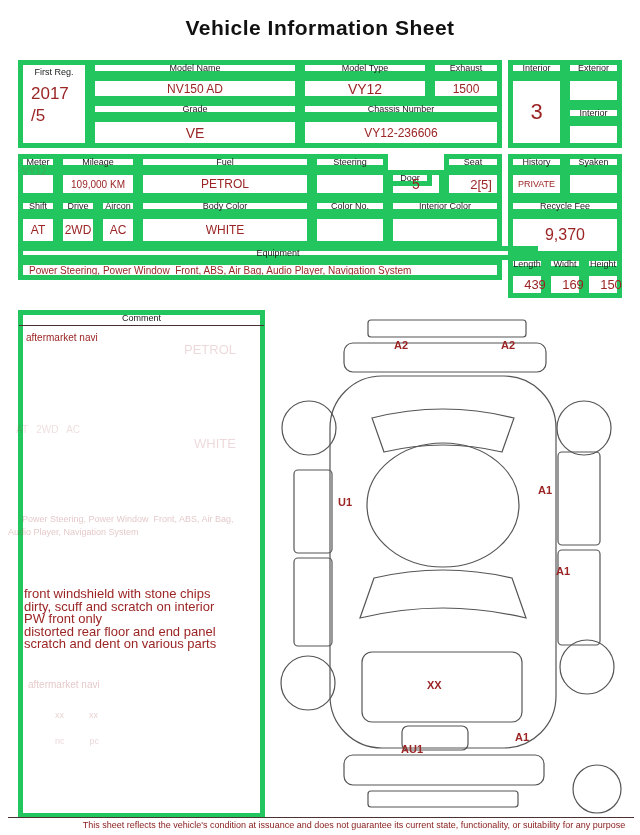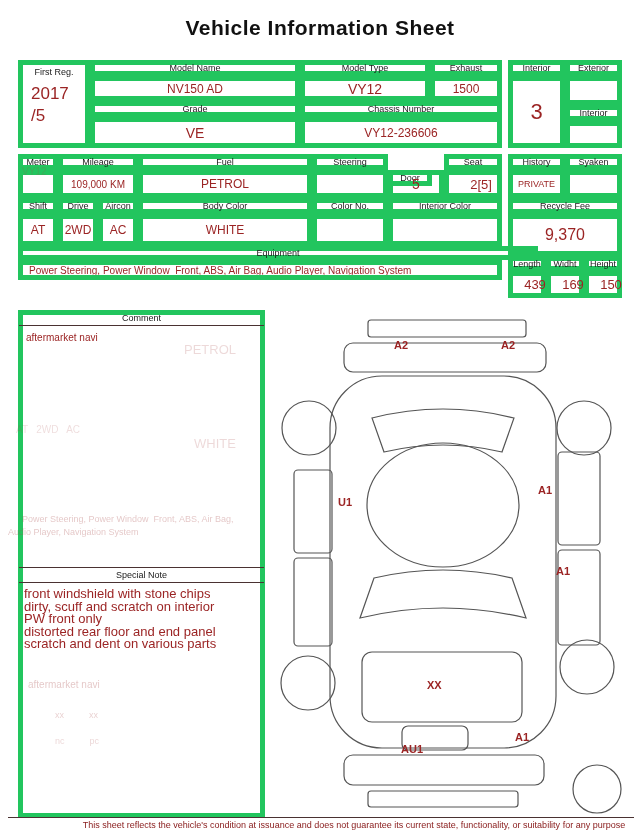--- a/index.html
+++ b/index.html
@@ -100,21 +100,20 @@
   <div class="cell flex hdr" style="left:546px;top:256px;width:38px;height:15px">Widht</div>
   <div class="cell flex hdr" style="left:584px;top:256px;width:38px;height:15px">Height</div>
   <div class="cell flex red s13" style="left:508px;top:271px;width:38px;height:27px">439</div>
   <div class="cell flex red s13" style="left:546px;top:271px;width:38px;height:27px">169</div>
   <div class="cell flex red s13" style="left:584px;top:271px;width:38px;height:27px">150</div>
 
   <div class="cell" style="left:18px;top:310px;width:247px;height:508px"></div>
   <div class="strip hdr" style="left:19px;top:311px;width:245px;height:15px;border-bottom:1px solid #4a3232">Comment</div>
   <div class="red s10" style="position:absolute;left:26px;top:332px">aftermarket navi</div>
 
-  <div class="strip hdr" style="left:19px;top:567px;width:245px;height:16px;border-top:1px solid #4a3232;border-bottom:1px solid #4a3232">Special Note</div>
   <div style="position:absolute;left:24px;top:588px;width:236px">
     <div class="noteline">front windshield with stone chips</div>
     <div class="noteline">dirty, scuff and scratch on interior</div>
     <div class="noteline">PW front only</div>
     <div class="noteline">distorted rear floor and end panel</div>
     <div class="noteline">scratch and dent on various parts</div>
   </div>
 
   <div class="ghost" style="left:22px;top:166px;font-size:10px;opacity:.22">VY12</div>
   <div class="ghost" style="left:184px;top:342px;font-size:13px;opacity:.2">PETROL</div>

